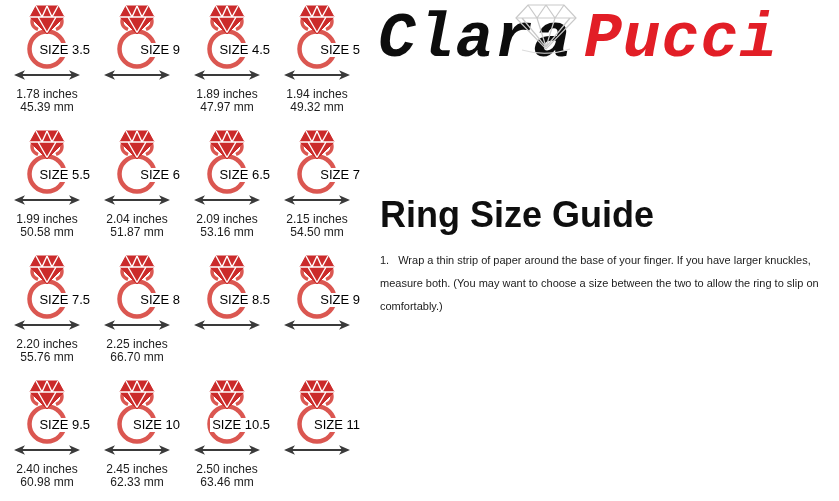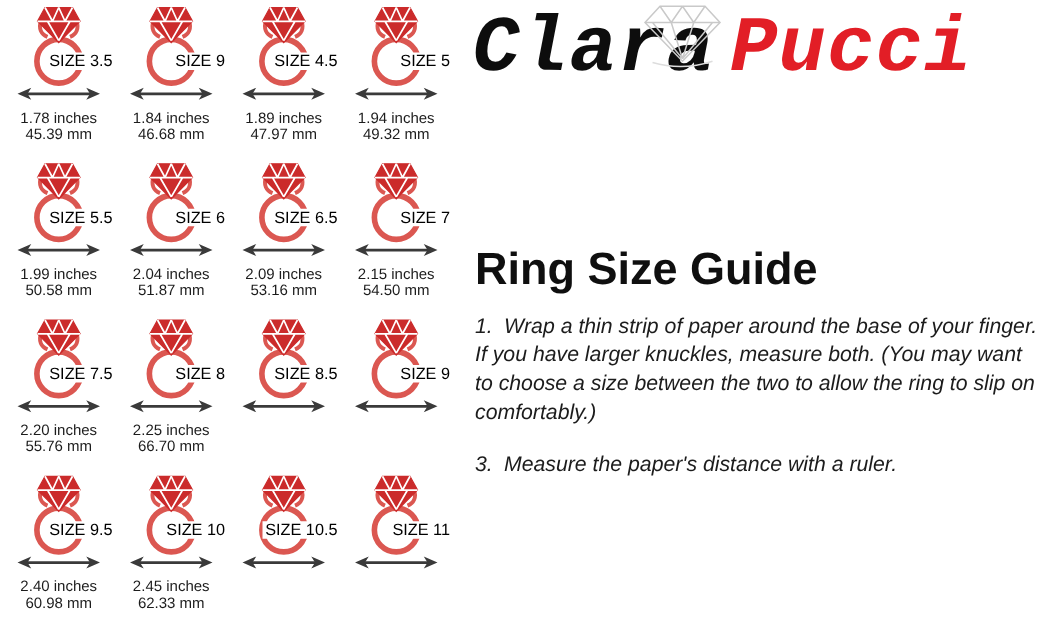--- a/index.html
+++ b/index.html
@@ -65,23 +65,22 @@
     fill:none;stroke:var(--logo-diamond-outline);stroke-width:1.2;
   }
   .logo-diamond .swoosh{stroke:#DDDDDD;}
 
   .guide-title{
     position:absolute;left:380px;top:194px;
     font-size:36px;font-weight:bold;color:#0F0F0F;letter-spacing:0px;text-align:center;
   }
   .steps{position:absolute;left:380px;top:249px;width:452px;}
   .step{
-    font-size:17px;line-height:23px;color:var(--text);
+    font-size:11px;line-height:23px;color:var(--text);
     margin-bottom:19px;
-    font-style:italic;
   }
   .step .num{margin-right:9px;}
 </style>
 </head>
 <body>
 
 <div class="grid">
     <div class="cell">
     <svg class="ring-svg" viewBox="0 0 90 80" aria-hidden="true">
       <circle class="band" cx="45" cy="47" r="17.5"></circle>
@@ -116,24 +115,20 @@
       </g>
       <g class="arrow">
         <line x1="17" y1="73" x2="73" y2="73"></line>
         <polygon points="12,73 23,68.2 20,73 23,77.8"></polygon>
         <polygon points="78,73 67,68.2 70,73 67,77.8"></polygon>
       </g>
     </svg>
     <div class="size-label-row">
       <span class="size-label">SIZE 9</span>
     </div>
-    <div class="meas">
-      <div>1.84 inches</div>
-      <div>46.68 mm</div>
-    </div>
   </div>
     <div class="cell">
     <svg class="ring-svg" viewBox="0 0 90 80" aria-hidden="true">
       <circle class="band" cx="45" cy="47" r="17.5"></circle>
       <path class="prong" d="M31,14 C28.5,21 31,25.5 36,27.5"></path>
       <path class="prong" d="M59,14 C61.5,21 59,25.5 54,27.5"></path>
       <g>
         <polygon class="dia-body" points="28,15 34,4 56,4 62,15 45,32"></polygon>
         <path class="dia-facets" d="M28,15 L62,15 M34,4 L40,15 M45,4 L40,15 M45,4 L50,15 M56,4 L50,15 M36,15 L45,30.5 M54,15 L45,30.5"></path>
       </g>
@@ -406,20 +401,24 @@
         <path class="dia-facets" d="M28,15 L62,15 M34,4 L40,15 M45,4 L40,15 M45,4 L50,15 M56,4 L50,15 M36,15 L45,30.5 M54,15 L45,30.5"></path>
       </g>
       <g class="arrow">
         <line x1="17" y1="73" x2="73" y2="73"></line>
         <polygon points="12,73 23,68.2 20,73 23,77.8"></polygon>
         <polygon points="78,73 67,68.2 70,73 67,77.8"></polygon>
       </g>
     </svg>
     <div class="size-label-row">
       <span class="size-label">SIZE 10.5</span>
+    </div>
+    <div class="meas">
+      <div>2.50 inches</div>
+      <div>63.46 mm</div>
     </div>
   </div>
     <div class="cell">
     <svg class="ring-svg" viewBox="0 0 90 80" aria-hidden="true">
       <circle class="band" cx="45" cy="47" r="17.5"></circle>
       <path class="prong" d="M31,14 C28.5,21 31,25.5 36,27.5"></path>
       <path class="prong" d="M59,14 C61.5,21 59,25.5 54,27.5"></path>
       <g>
         <polygon class="dia-body" points="28,15 34,4 56,4 62,15 45,32"></polygon>
         <path class="dia-facets" d="M28,15 L62,15 M34,4 L40,15 M45,4 L40,15 M45,4 L50,15 M56,4 L50,15 M36,15 L45,30.5 M54,15 L45,30.5"></path>
@@ -444,16 +443,13 @@
     <path class="swoosh" d="M8,48 Q32,55 56,47"></path>
   </svg>
   <span class="brand-word brand-second">Pucci</span>
 </div>
 
 <h1 class="guide-title">Ring Size Guide</h1>
 <div class="steps">
     <p class="step">
     <span class="num">1.</span><span class="txt">Wrap a thin strip of paper around the base of your finger. If you have larger knuckles, measure both. (You may want to choose a size between the two to allow the ring to slip on comfortably.)</span>
   </p>
-    <p class="step">
-    <span class="num">3.</span><span class="txt">Measure the paper's distance with a ruler.</span>
-  </p>
   </div>
 
 </body></html>

